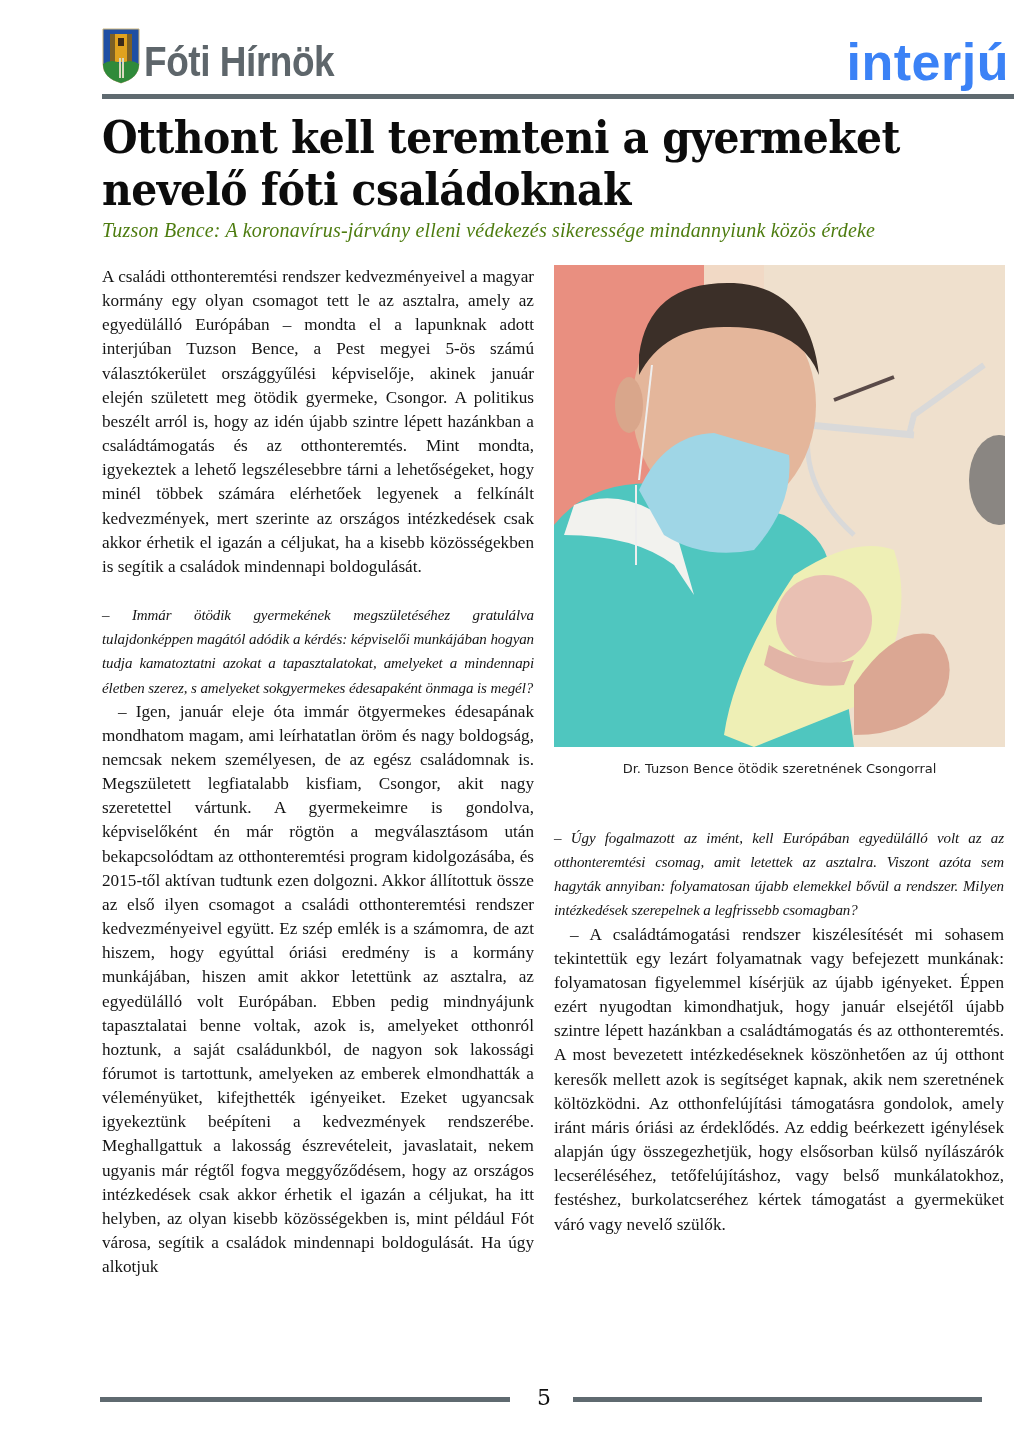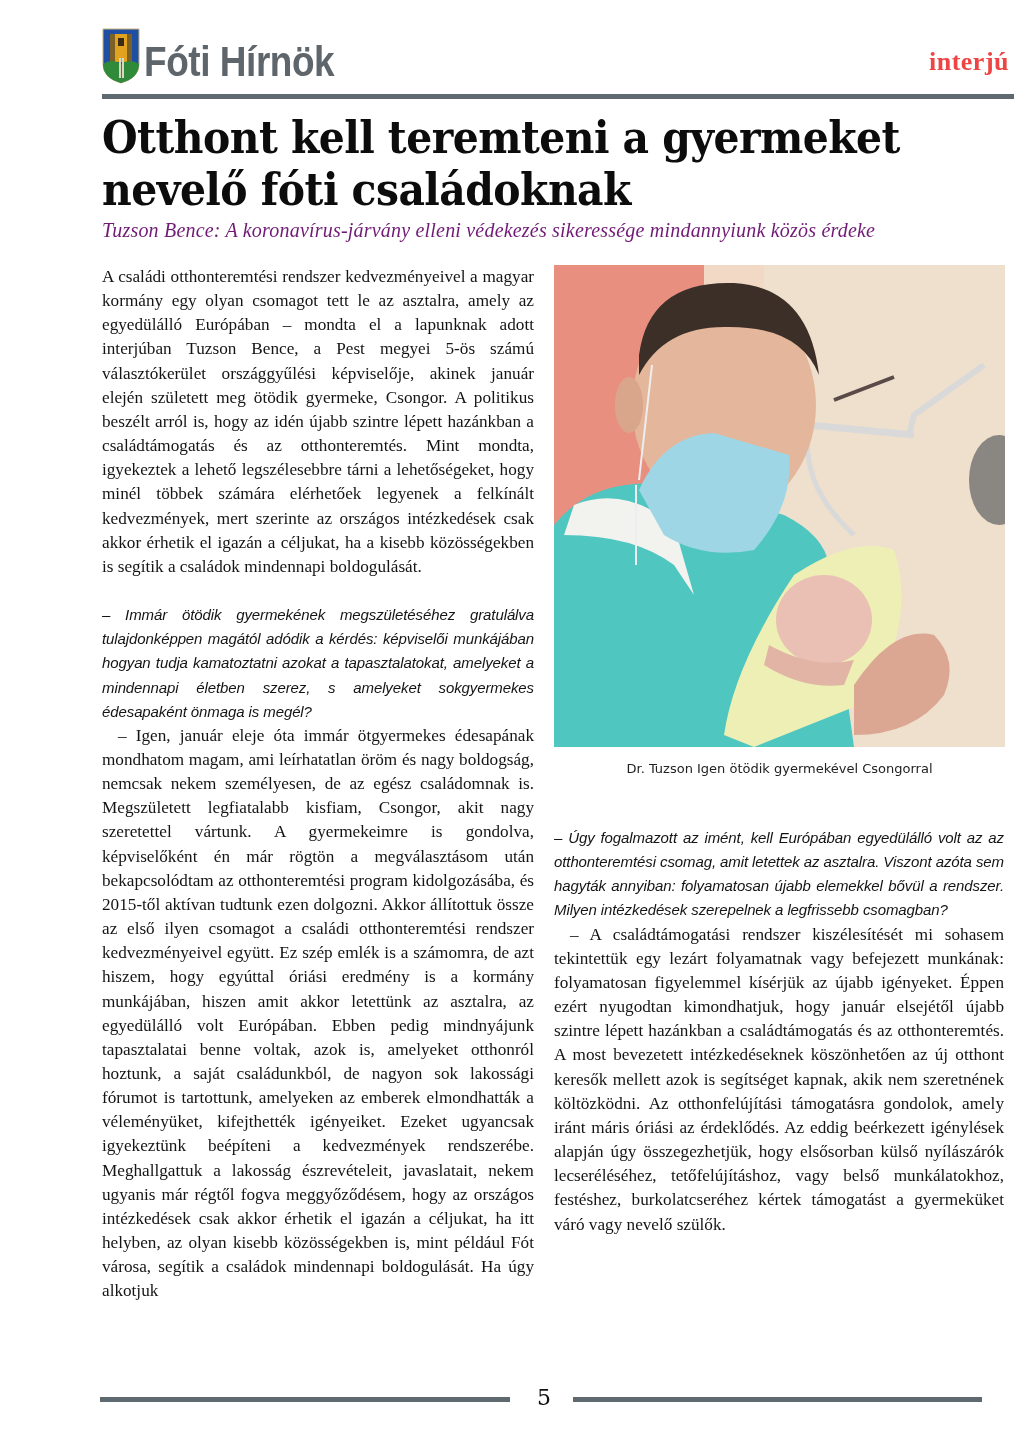--- a/index.html
+++ b/index.html
@@ -4,36 +4,36 @@
 <style>
   html, body { margin: 0; padding: 0; background: #ffffff; }
   body { width: 1026px; height: 1441px; position: relative; overflow: hidden; color: #111; }
   .page { position: absolute; left: 8px; top: 0; width: 1026px; height: 1145px; margin-left: 32px; }
 
   
   .masthead { position: absolute; left: 60px; top: 26px; width: 915px; height: 72px; }
   .crest { position: absolute; left: 2px; top: 2px; width: 38px; height: 56px; }
   .brand { position: absolute; left: 44px; top: 12px; font-family: "Liberation Sans", sans-serif; font-weight: 700;
            font-size: 42px; line-height: 48px; color: #5e666b; letter-spacing: -0.5px; transform: scaleX(0.88); transform-origin: left center; }
-  .section { position: absolute; right: 6px; top: 12px; font-family: Liberation Serif, serif; font-weight: 700;
-             font-size: 26px; line-height: 48px; color: #ef4444; letter-spacing: 0.5px; }
+  .section { position: absolute; right: 6px; top: 12px; font-family: Liberation Sans, sans-serif; font-weight: 700;
+             font-size: 52px; line-height: 48px; color: #3b82f6; letter-spacing: 0.5px; }
   .rule-top { position: absolute; left: 62px; top: 94px; width: 912px; height: 5px; background: #5f6a70; }
 
   
   .headline { position: absolute; left: 62px; top: 112px; width: 910px; font-family: "DejaVu Serif", serif; font-weight: 700;
               font-size: 44px; line-height: 52px; color: #0c0c0c; letter-spacing: -0.6px; transform: scaleX(0.93); transform-origin: left top; }
   .subhead { position: absolute; left: 62px; top: 218px; width: 900px; font-family: "Liberation Serif", serif; font-style: italic;
-             font-size: 20px; line-height: 24px; color: #701a75; letter-spacing: 0.2px; }
+             font-size: 20px; line-height: 24px; color: #4d7c0f; letter-spacing: 0.2px; }
 
   
   .col { position: absolute; font-family: "Liberation Serif", serif; font-size: 17.2px; line-height: 24.15px; color: #141414; text-align: justify; }
   .col-left { left: 62px; top: 265px; width: 432px; }
   .col-right { left: 514px; top: 802px; width: 450px; }
   .lead { font-weight: 400; margin: 0 0 24px 0; }
-  .q { font-style: italic; margin: 0; font-family: Liberation Sans, sans-serif; font-size: 15px; line-height: 24.15px; letter-spacing: -0.1px; }
+  .q { font-style: italic; margin: 0; font-family: Liberation Serif, serif; font-size: 15px; line-height: 24.15px; letter-spacing: -0.1px; }
   .a { margin: 0; text-indent: 16px; }
   .a.noind { text-indent: 0; }
   .gap { height: 24px; }
 
   
   .photo { position: absolute; left: 514px; top: 265px; width: 451px; height: 482px; overflow: hidden; background: #efe1cf; }
   .caption { position: absolute; left: 514px; top: 760px; width: 451px; text-align: center; font-family: "DejaVu Sans", sans-serif;
              font-size: 13px; line-height: 18px; color: #222; }
 
   
@@ -96,21 +96,21 @@
       <line x1="85" y1="215" x2="98" y2="100" stroke="#eeeeee" stroke-width="2"></line>
       <line x1="82" y1="220" x2="82" y2="300" stroke="#eeeeee" stroke-width="2"></line>
 
       <path d="M240 310 Q300 270 340 285 Q355 330 340 380 L330 430 L200 482 L170 470 Q180 400 240 310 Z" fill="#eeefb5"></path>
       <ellipse cx="270" cy="355" rx="48" ry="45" fill="#e9c0b3"></ellipse>
       <path d="M215 380 Q260 405 300 395 L290 420 Q250 425 210 400 Z" fill="#e2b4a6"></path>
 
       <path d="M300 420 Q340 360 380 370 Q405 395 390 430 Q360 470 300 470 Z" fill="#dba793"></path>
     </svg>
   </div>
-  <div class="caption">Dr. Tuzson Igen ötödik gyermekével Csongorral</div>
+  <div class="caption">Dr. Tuzson Bence ötödik szeretnének Csongorral</div>
 
   <div class="col col-right">
     <div class="gap"></div>
     <p class="q">– Úgy fogalmazott az imént, kell Európában egyedülálló volt az az otthonteremtési csomag, amit letettek az asztalra. Viszont azóta sem hagyták annyiban: folyamatosan újabb elemekkel bővül a rendszer. Milyen intézkedések szerepelnek a legfrissebb csomagban?</p>
     <p class="a">– A családtámogatási rendszer kiszélesítését mi sohasem tekintettük egy lezárt folyamatnak vagy befejezett munkának: folyamatosan figyelemmel kísérjük az újabb igényeket. Éppen ezért nyugodtan kimondhatjuk, hogy január elsejétől újabb szintre lépett hazánkban a családtámogatás és az otthonteremtés. A most bevezetett intézkedéseknek köszönhetően az új otthont keresők mellett azok is segítséget kapnak, akik nem szeretnének költözködni. Az otthonfelújítási támogatásra gondolok, amely iránt máris óriási az érdeklődés. Az eddig beérkezett igénylések alapján úgy összegezhetjük, hogy elsősorban külső nyílászárók lecseréléséhez, tetőfelújításhoz, vagy belső munkálatokhoz, festéshez, burkolatcseréhez kértek támogatást a gyermeküket váró vagy nevelő szülők.</p>
   </div>
 
   <div class="rule-bottom-left"></div>
   <div class="page-number">5</div>
   <div class="rule-bottom-right"></div>

